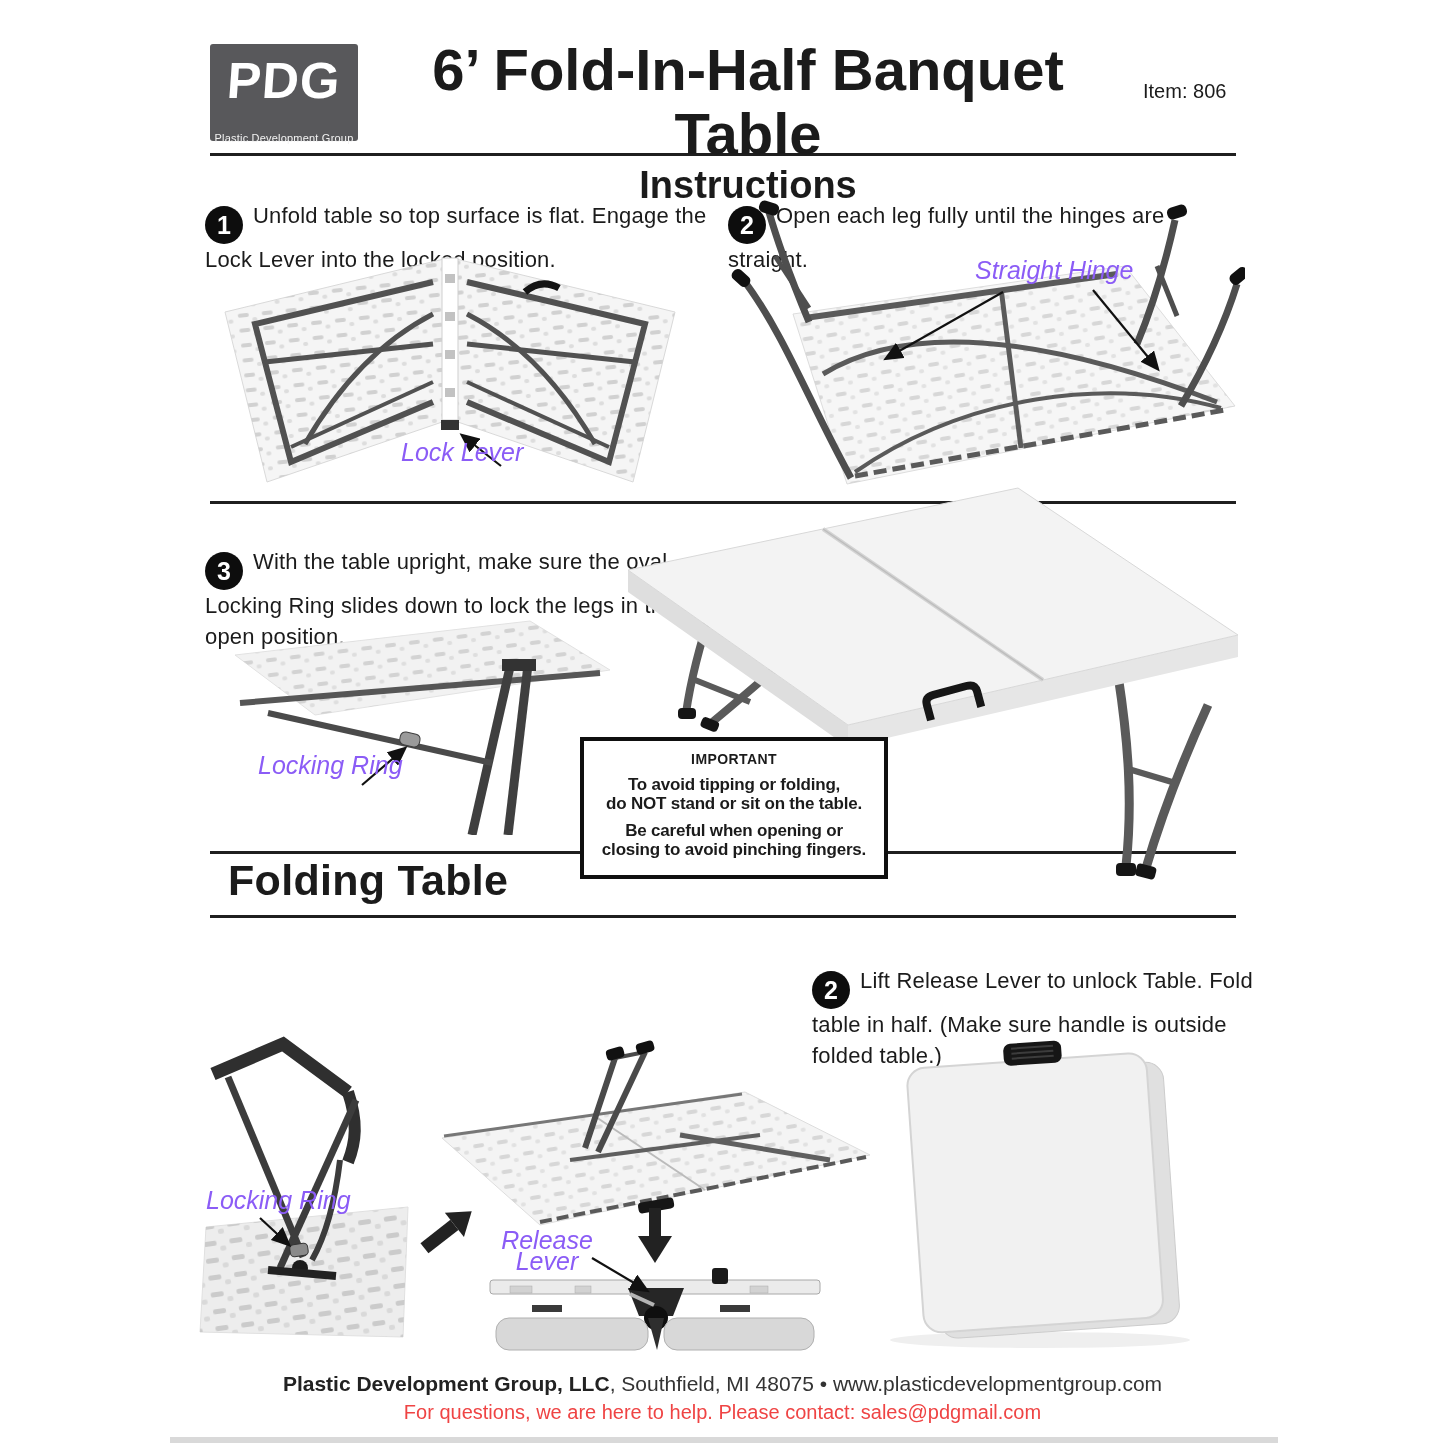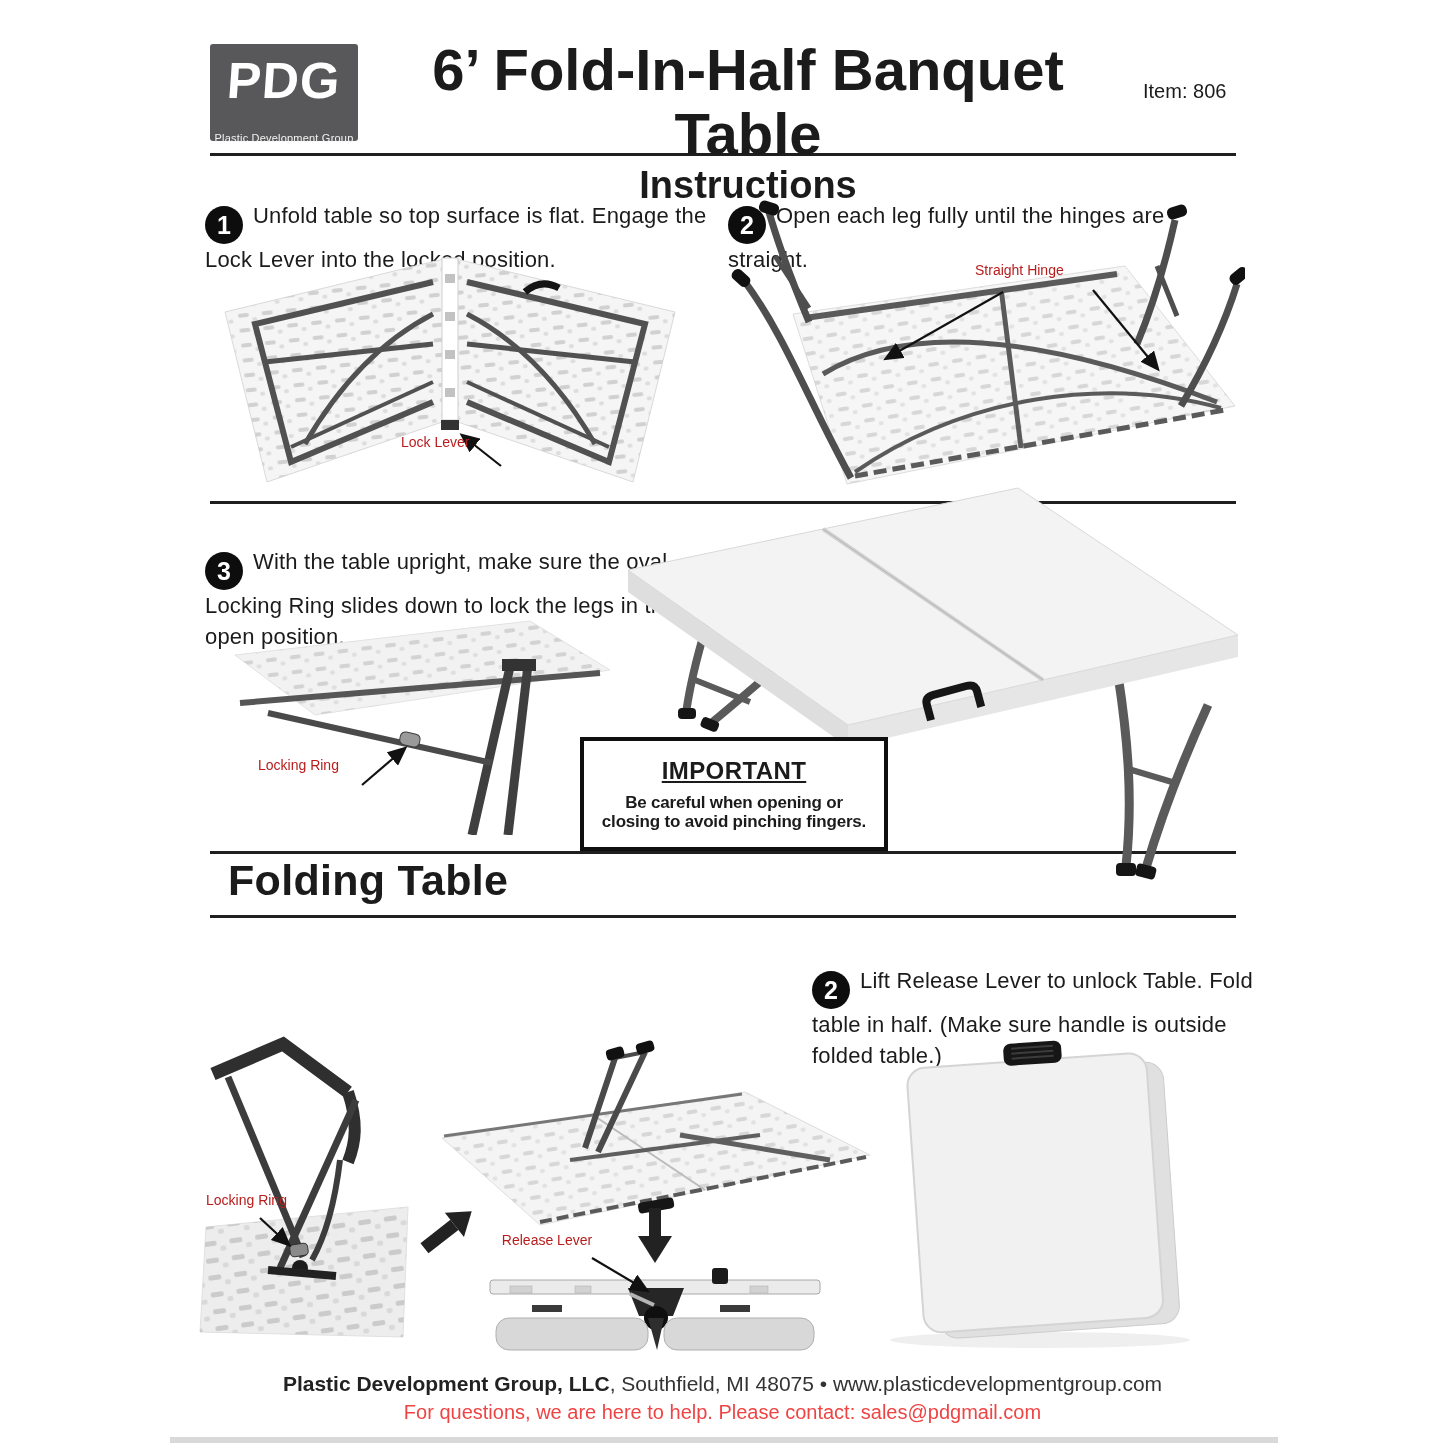--- a/index.html
+++ b/index.html
@@ -15,26 +15,26 @@
   #title{position:absolute;left:358px;top:38px;width:780px;text-align:center;z-index:2;}
   #title .t1{font-size:58px;font-weight:700;line-height:1.1;letter-spacing:0;}
   #title .t2{font-size:38px;font-weight:700;line-height:1.05;}
   #item{position:absolute;left:1143px;top:80px;font-size:20px;z-index:2;}
   
   .step{position:absolute;font-size:22px;line-height:31px;letter-spacing:.2px;z-index:2;}
   .badge{display:inline-block;width:38px;height:38px;border-radius:50%;background:#0d0d0d;color:#fff;
          font-weight:700;font-size:25px;line-height:38px;text-align:center;margin-right:10px;vertical-align:-11px;}
   
   .fig{position:absolute;z-index:2;margin:0;padding:0;}
-  .callout{position:absolute;font-size:14px;line-height:21px;color:#b91c1c;z-index:4;white-space:nowrap;}
+  .callout{position:absolute;font-size:25px;line-height:21px;color:#8b5cf6;z-index:4;white-space:nowrap;font-style:italic;}
   .callout.center{white-space:normal;text-align:center;}
   
   #important{position:absolute;left:580px;top:737px;width:308px;border:4px solid #0f0f0f;background:#fff;z-index:5;
              text-align:center;padding:4px 2px 8px;box-sizing:border-box;}
-  #important h3{margin:12px 0 2px;font-size:24px;font-weight:800;letter-spacing:.4px;text-decoration:underline;}
+  #important h3{margin:6px 0 2px;font-size:14px;font-weight:800;letter-spacing:.4px;}
   #important p{margin:8px 0;font-size:17px;line-height:19px;font-weight:700;white-space:pre-line;letter-spacing:-0.2px;}
   
   #folding-heading{position:absolute;left:228px;top:856px;font-size:43px;font-weight:800;z-index:2;letter-spacing:.3px;}
   
   .footer-line{position:absolute;left:0;width:100%;text-align:center;z-index:2;}
   #footer1{top:1372px;font-size:21px;color:#333;}
   #footer1 b{font-weight:700;color:#222;}
   #footer2{top:1401px;font-size:20px;color:#ef4444;}
   #footer-bar{position:absolute;left:170px;top:1437px;width:1108px;height:6px;background:#d9d9d9;z-index:1;}
   .arrow-icon{position:absolute;z-index:6;}
@@ -85,21 +85,21 @@
       <line x1="60" y1="110" x2="228" y2="92" stroke="#515151" stroke-width="5"></line>
       <line x1="86" y1="195" x2="228" y2="130" stroke="#515151" stroke-width="4"></line>
       <polyline points="262,30 440,72 404,210 262,150" fill="none" stroke="#515151" stroke-width="6"></polyline>
       <path d="M262,62 C320,92 360,140 390,192" fill="none" stroke="#515151" stroke-width="5"></path>
       <line x1="430" y1="110" x2="262" y2="92" stroke="#515151" stroke-width="5"></line>
       <line x1="404" y1="195" x2="262" y2="130" stroke="#515151" stroke-width="4"></line>
       <path d="M320,40 q16,-14 34,-4" stroke="#141414" stroke-width="7" fill="none"></path>
       <rect x="236" y="168" width="18" height="10" fill="#333"></rect>
       <line x1="296" y1="214" x2="258" y2="184" stroke="#111" stroke-width="2.2" marker-end="url(#mA)"></line>
     </svg>
-    <span class="callout" style="left:196px;top:180px;">Lock Lever</span>
+    <span class="callout" style="left:196px;top:190px;">Lock Lever</span>
   </figure>
 
   <p class="step" style="left:728px;top:178px;width:470px;">
     <span class="badge">2</span><span>Open each leg fully until the hinges are straight.</span>
   </p>
 
   <figure class="fig" style="left:705px;top:196px;width:540px;height:308px;">
     <svg viewBox="0 0 540 308" width="540" height="308">
       <defs>
         <pattern id="texB" width="24" height="15" patternUnits="userSpaceOnUse" patternTransform="rotate(-9)">
@@ -181,20 +181,22 @@
       <line x1="225" y1="59" x2="445" y2="210" stroke="#d3d3d3" stroke-width="4"></line>
       <line x1="225" y1="59" x2="445" y2="210" stroke="#bdbdbd" stroke-width="1.5"></line>
       <g transform="translate(355,232) rotate(-15)">
         <path d="M-26,12 L-26,-4 Q-26,-12 -17,-12 L17,-12 Q26,-12 26,-4 L26,12" stroke="#161616" stroke-width="8" fill="none"></path>
       </g>
     </svg>
   </figure>
 
   <div id="important">
     <h3>IMPORTANT</h3>
+    <p>To avoid tipping or folding,
+do NOT stand or sit on the table.</p>
     <p>Be careful when opening or
 closing to avoid pinching fingers.</p>
   </div>
 
   <div class="rule" style="top:851px;"></div>
 
   <div id="folding-heading">Folding Table</div>
   <div class="rule" style="top:915px;"></div>
 
 

